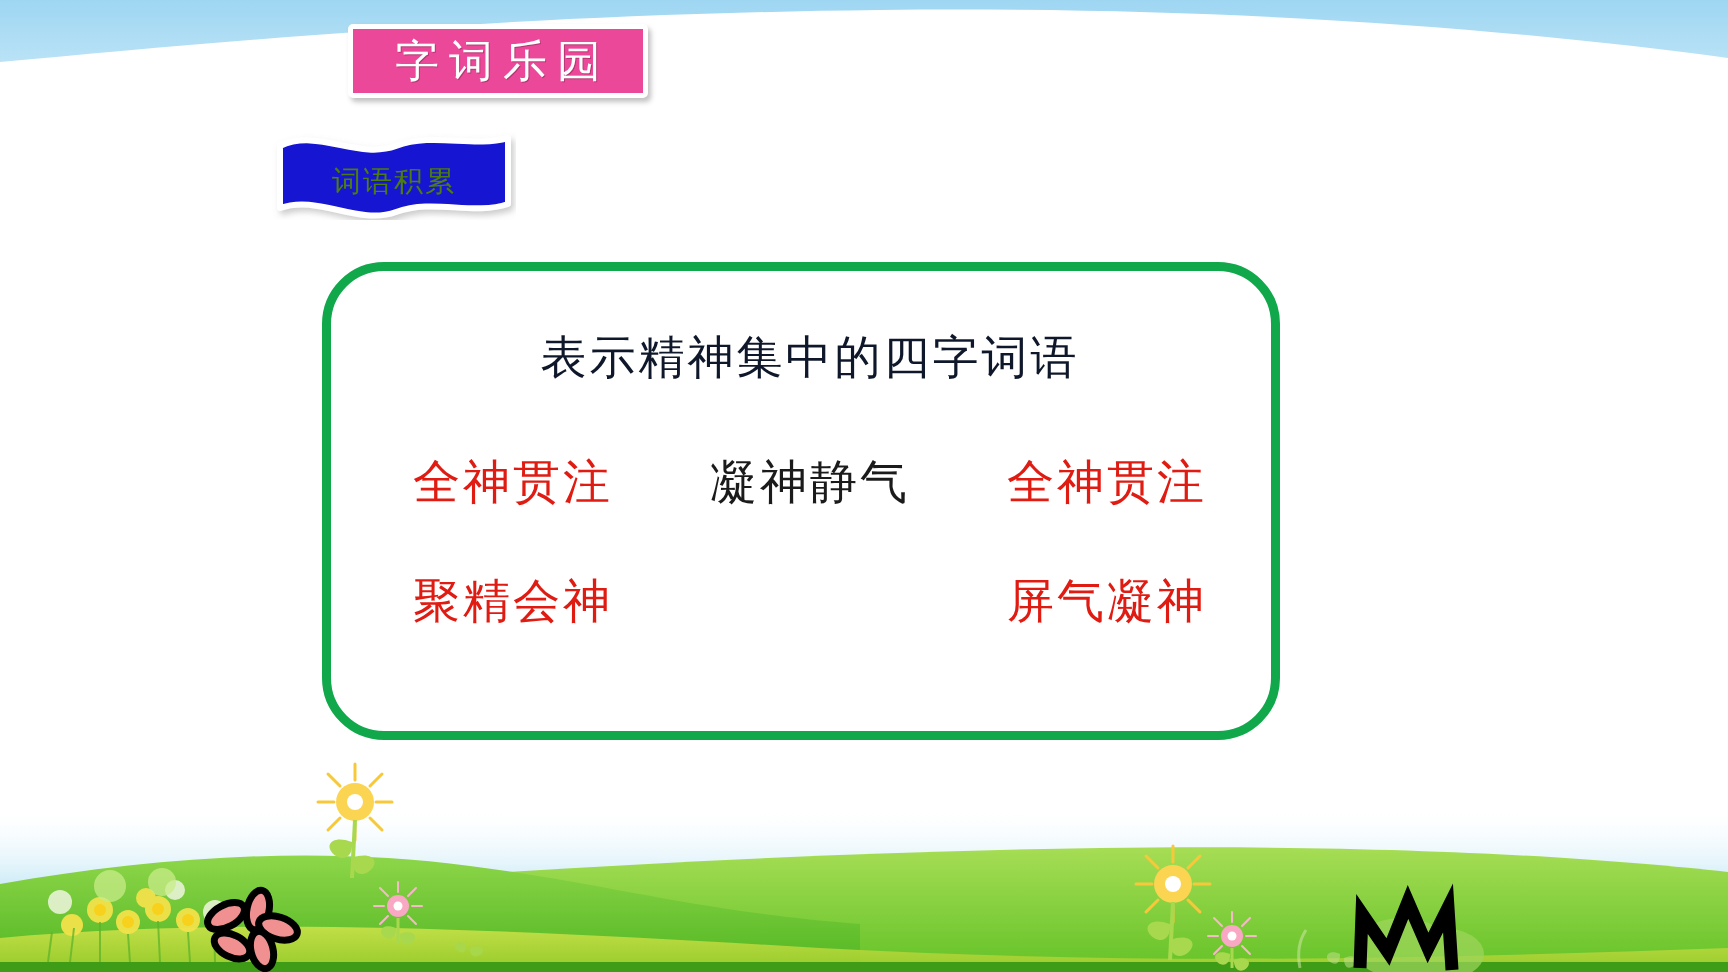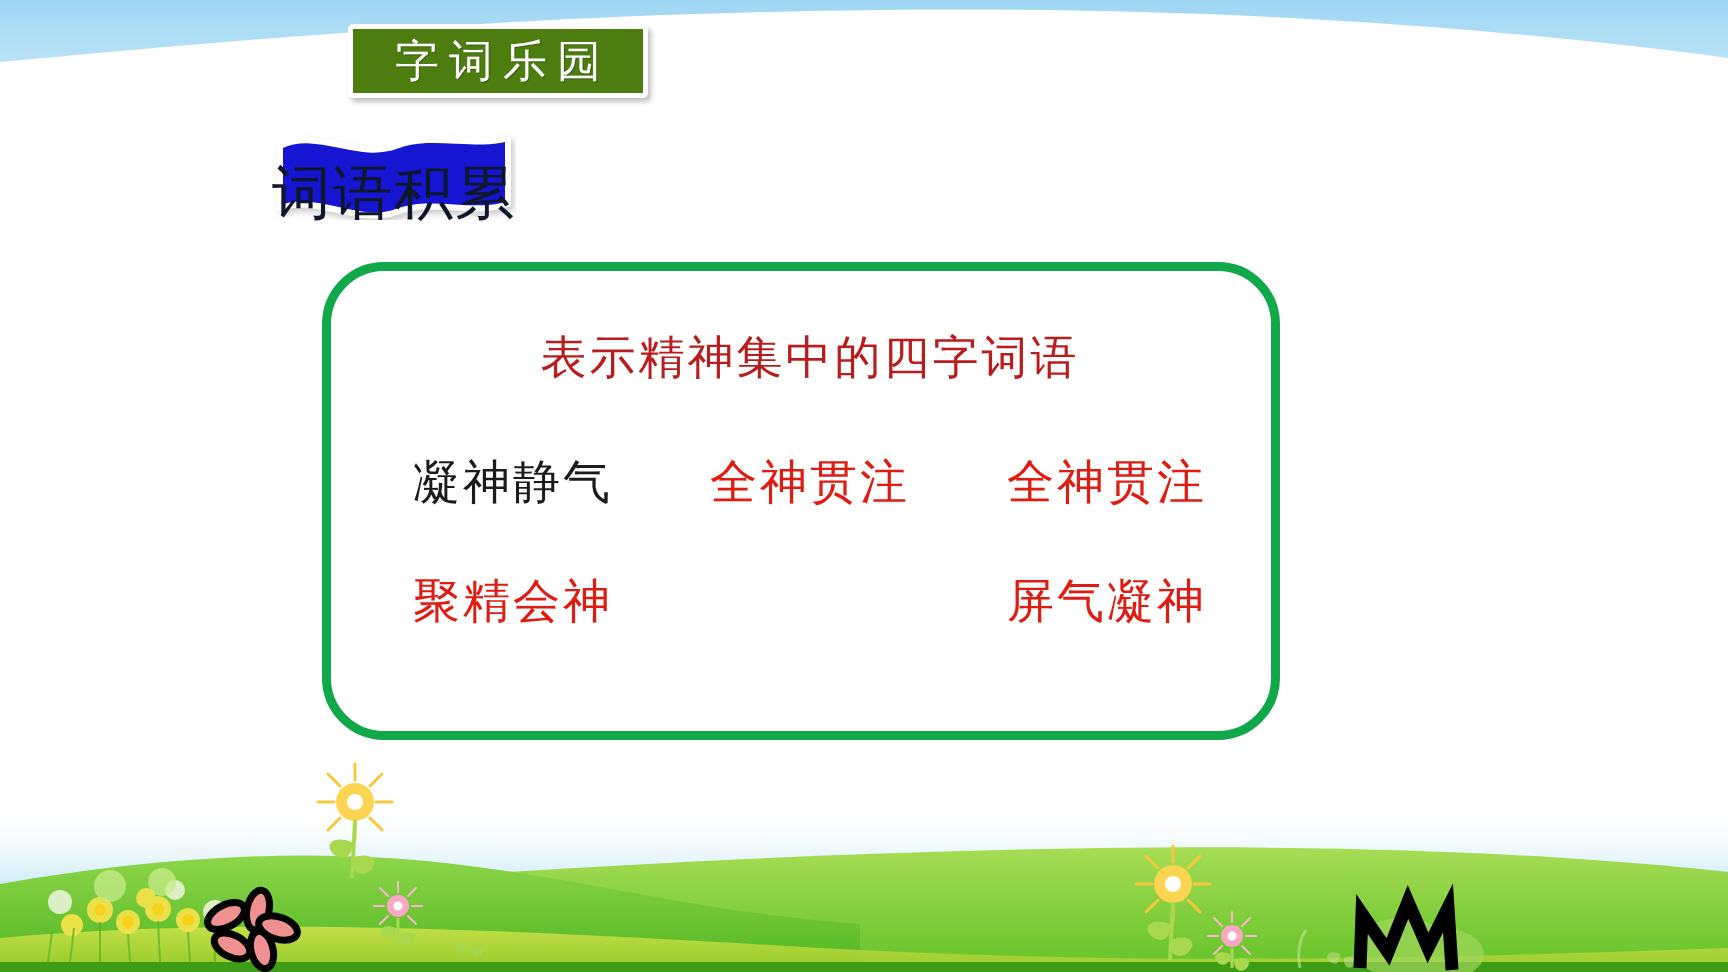--- a/index.html
+++ b/index.html
@@ -23,21 +23,21 @@
     width: 1728px; height: 96px;
     overflow: hidden;
   }
   .sky svg { display: block; }
 
   
   .plaque {
     position: absolute;
     left: 348px; top: 24px;
     width: 300px; height: 74px;
-    background: #4d7c0f;
+    background: #ec4899;
     border: 5px solid #ffffff;
     border-radius: 5px;
     box-shadow: 3px 4px 5px rgba(120,120,120,.45);
     display: flex;
     align-items: center;
     justify-content: center;
     box-sizing: border-box;
   }
   .plaque-text {
     color: #ffffff;
@@ -52,27 +52,27 @@
 
   
   .ribbon {
     position: absolute;
     left: 272px; top: 124px;
     width: 244px; height: 96px;
   }
   .ribbon svg { position: absolute; left: 0; top: 0; }
   .ribbon-text {
     position: absolute;
-    left: 0; top: 15px;
+    left: 0; top: 3px;
     width: 244px; height: 96px;
     display: flex;
     align-items: center;
     justify-content: center;
-    color: #0f172a;
-    font-size: 59px;
+    color: #4d7c0f;
+    font-size: 29px;
     letter-spacing: 2px;
     padding-top: 14px;
     box-sizing: border-box;
     font-family: "DejaVu Sans", "Liberation Sans", sans-serif;
     white-space: nowrap;
   }
 
   
   .greenbox {
     position: absolute;
@@ -81,21 +81,21 @@
     border: 9px solid #10a84a;
     border-radius: 62px;
     background: transparent;
     box-sizing: border-box;
   }
   .gb-title {
     position: absolute;
     left: 0; top: 56px;
     width: 958px;
     text-align: center;
-    color: #b91c1c;
+    color: #0f172a;
     font-size: 46px;
     letter-spacing: 3px;
     font-family: "DejaVu Serif", "Liberation Serif", serif;
     white-space: nowrap;
   }
   .wordgrid {
     position: absolute;
     left: 34px; top: 180px;
     width: 890px;
   }
@@ -162,22 +162,22 @@
     </svg>
     <div class="ribbon-text">词语积累</div>
   </div>
 
   <div class="greenbox">
     <div class="gb-title">表示精神集中的四字词语</div>
 
     <div class="wordgrid">
 
       <div class="wordrow">
+        <div class="wordcell w-red">全神贯注</div>
         <div class="wordcell w-black">凝神静气</div>
-        <div class="wordcell w-red">全神贯注</div>
         <div class="wordcell w-red">全神贯注</div>
       </div>
 
       <div class="wordrow">
         <div class="wordcell w-red">聚精会神</div>
         <div class="wordcell w-red">屏气凝神</div>
       </div>
 
     </div>
   </div>

